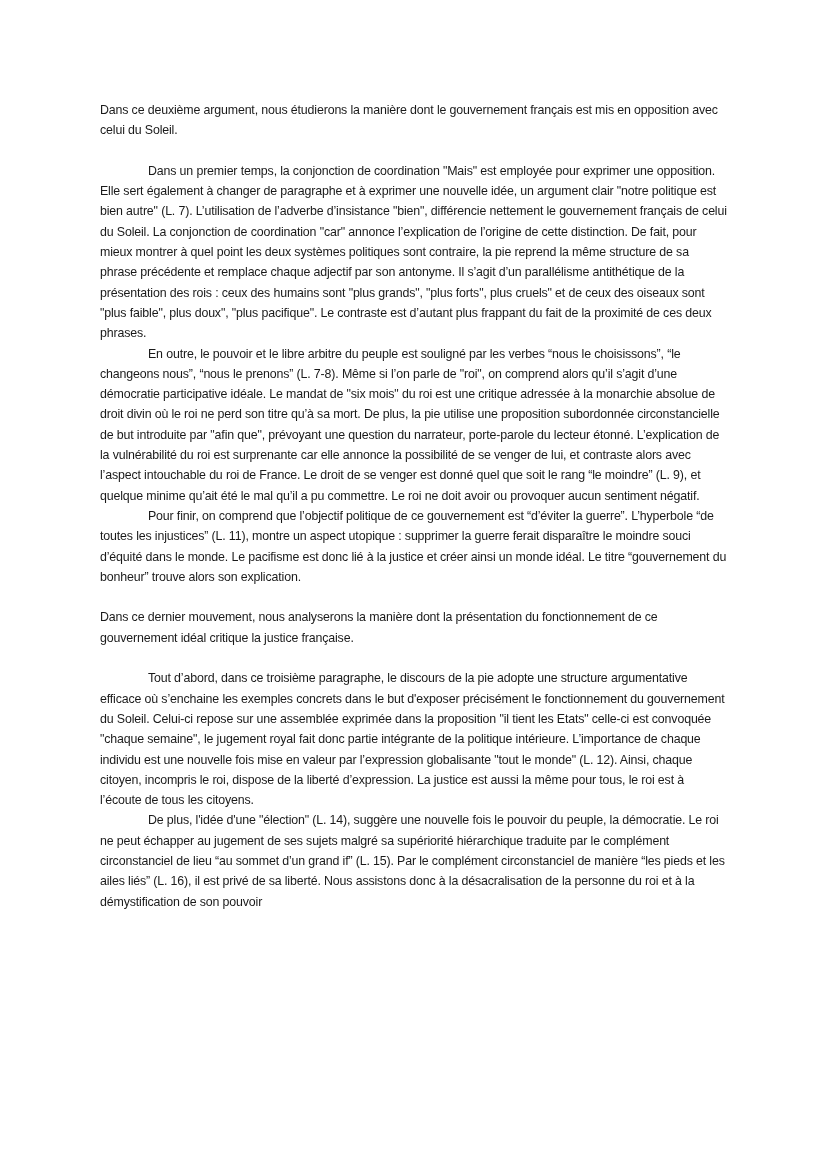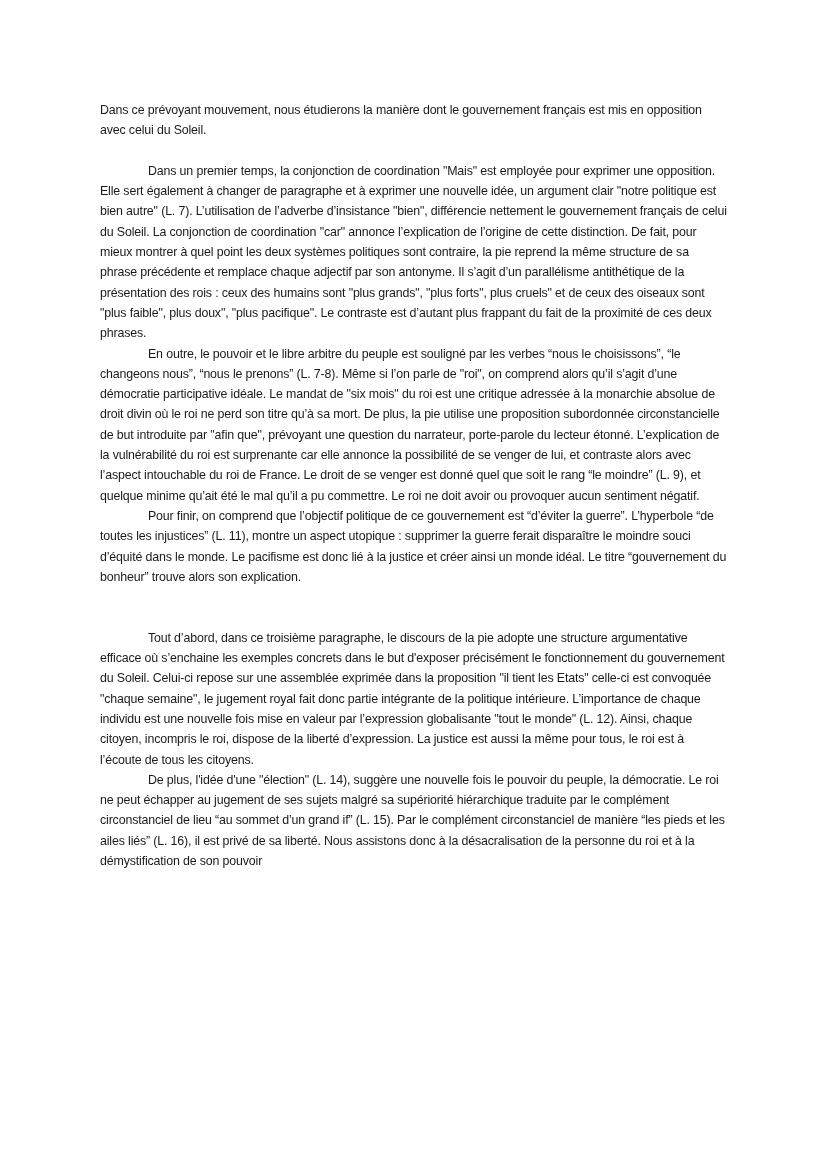--- a/index.html
+++ b/index.html
@@ -16,22 +16,23 @@
       letter-spacing: -0.15px;
     }
     .para { margin: 0; text-align: left; }
     .indent { text-indent: 48px; }
     .gap { height: 20.3px; }
   </style>
 </head>
 <body>
 
 <div class="page">
-  <p class="para">Dans ce prévoyant mouvement, nous étudierons la manière dont le gouvernement français est mis en opposition avec celui du Soleil.</p>
+  <p class="para">Dans ce deuxième argument, nous étudierons la manière dont le gouvernement français est mis en opposition avec celui du Soleil.</p>
   <div class="gap"></div>
   <p class="para indent">Dans un premier temps, la conjonction de coordination "Mais" est employée pour exprimer une opposition. Elle sert également à changer de paragraphe et à exprimer une nouvelle idée, un argument clair "notre politique est bien autre" (L. 7). L’utilisation de l’adverbe d’insistance "bien", différencie nettement le gouvernement français de celui du Soleil. La conjonction de coordination "car" annonce l’explication de l’origine de cette distinction. De fait, pour mieux montrer à quel point les deux systèmes politiques sont contraire, la pie reprend la même structure de sa phrase précédente et remplace chaque adjectif par son antonyme. Il s’agit d’un parallélisme antithétique de la présentation des rois : ceux des humains sont "plus grands", "plus forts", plus cruels" et de ceux des oiseaux sont "plus faible", plus doux", "plus pacifique". Le contraste est d’autant plus frappant du fait de la proximité de ces deux phrases.</p>
   <p class="para indent">En outre, le pouvoir et le libre arbitre du peuple est souligné par les verbes “nous le choisissons”, “le changeons nous”, “nous le prenons” (L. 7-8). Même si l’on parle de "roi", on comprend alors qu’il s’agit d’une démocratie participative idéale. Le mandat de "six mois" du roi est une critique adressée à la monarchie absolue de droit divin où le roi ne perd son titre qu’à sa mort. De plus, la pie utilise une proposition subordonnée circonstancielle de but introduite par "afin que", prévoyant une question du narrateur, porte-parole du lecteur étonné. L’explication de la vulnérabilité du roi est surprenante car elle annonce la possibilité de se venger de lui, et contraste alors avec l’aspect intouchable du roi de France. Le droit de se venger est donné quel que soit le rang “le moindre” (L. 9), et quelque minime qu’ait été le mal qu’il a pu commettre. Le roi ne doit avoir ou provoquer aucun sentiment négatif.</p>
   <p class="para indent">Pour finir, on comprend que l’objectif politique de ce gouvernement est “d’éviter la guerre”. L’hyperbole “de toutes les injustices” (L. 11), montre un aspect utopique : supprimer la guerre ferait disparaître le moindre souci d’équité dans le monde. Le pacifisme est donc lié à la justice et créer ainsi un monde idéal. Le titre “gouvernement du bonheur” trouve alors son explication.</p>
   <div class="gap"></div>
+  <p class="para">Dans ce dernier mouvement, nous analyserons la manière dont la présentation du fonctionnement de ce gouvernement idéal critique la justice française.</p>
   <div class="gap"></div>
   <p class="para indent">Tout d’abord, dans ce troisième paragraphe, le discours de la pie adopte une structure argumentative efficace où s’enchaine les exemples concrets dans le but d'exposer précisément le fonctionnement du gouvernement du Soleil. Celui-ci repose sur une assemblée exprimée dans la proposition "il tient les Etats" celle-ci est convoquée "chaque semaine", le jugement royal fait donc partie intégrante de la politique intérieure. L’importance de chaque individu est une nouvelle fois mise en valeur par l’expression globalisante "tout le monde" (L. 12). Ainsi, chaque citoyen, incompris le roi, dispose de la liberté d’expression. La justice est aussi la même pour tous, le roi est à l’écoute de tous les citoyens.</p>
   <p class="para indent">De plus, l'idée d'une "élection" (L. 14), suggère une nouvelle fois le pouvoir du peuple, la démocratie. Le roi ne peut échapper au jugement de ses sujets malgré sa supériorité hiérarchique traduite par le complément circonstanciel de lieu “au sommet d’un grand if” (L. 15). Par le complément circonstanciel de manière “les pieds et les ailes liés” (L. 16), il est privé de sa liberté. Nous assistons donc à la désacralisation de la personne du roi et à la démystification de son pouvoir</p>
 </div>
 
 </body></html>

